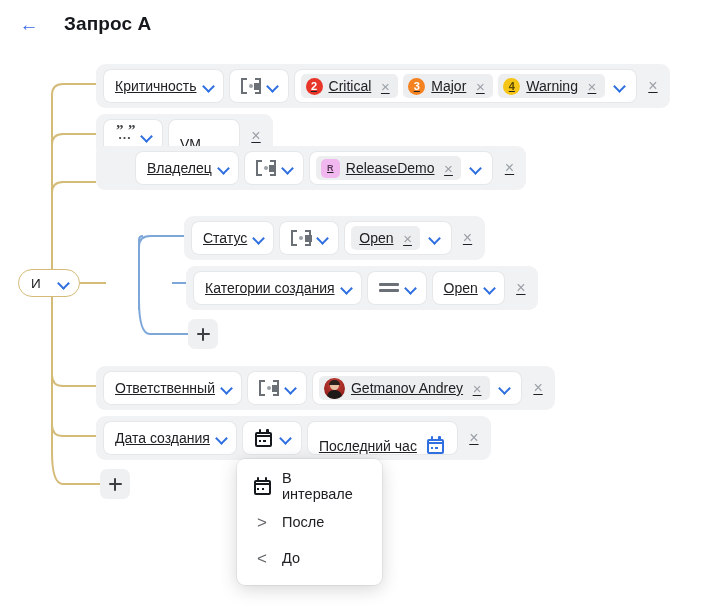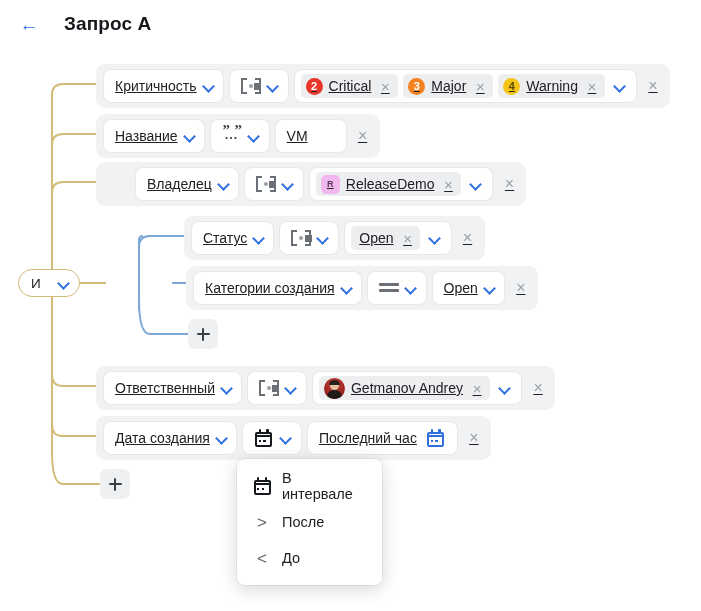--- a/index.html
+++ b/index.html
@@ -51,21 +51,21 @@
     background:#f1f2f4;border-radius:9px;padding:6px 8px;box-sizing:border-box;text-decoration:underline;
   }
   .ctl{
     background:#fff;border-radius:7px;height:32px;
     display:flex;align-items:center;gap:6px;padding:0 9px;box-sizing:border-box;
     font-size:14px;color:#202124;white-space:nowrap;cursor:pointer;
     box-shadow:0 0 0 1px rgba(0,0,0,.045);
   }
   .ctl.field{padding:0 8px 0 11px;}
   .ctl.values{padding:0 6px 0 6px;gap:5px;}
-  .ctl.text-input{padding:0 11px;min-width:70px;}
+  .ctl.text-input{padding:0 11px;min-width:70px;align-items:flex-end;}
   .ctl.plain{padding:0 9px 0 11px;}
 
   .opicon{display:inline-flex;align-items:center;justify-content:center;width:20px;height:18px;}
 
   
   .icon-set{position:relative;width:24px;height:16px;}
   .icon-set .br{position:absolute;top:0;width:6px;height:16px;box-sizing:border-box;border:2.4px solid #6b6f76;}
   .icon-set .br.l{left:0;border-right:none;}
   .icon-set .br.r{right:0;border-left:none;}
   .icon-set .dot{position:absolute;left:8px;top:6px;width:4px;height:4px;border-radius:50%;background:#9aa0a6;}
@@ -234,41 +234,37 @@
         <span class="badge" style="background:#f5c518;color:#5c4a00">4</span>
         <span>Warning</span>
         <span class="chip-x"></span>
       </span>
       <span class="caret" style="margin:0 4px;"></span>
     </div>
     <span class="row-x"></span>
   </div>
 
   <div class="row" style="left:96px;top:114px;">
-    <div class="ctl field">
-      <span>Название</span>
-      <span class="caret"></span>
-    </div>
     <div class="ctl plain">
       <span class="opicon">
         <span class="icon-quote">
             <span class="q1">”</span>
             <span class="d1">…</span>
             <span class="q2">”</span>
           </span>
       </span>
       <span class="caret"></span>
     </div>
     <div class="ctl text-input">
       <span class="val-text">VM</span>
     </div>
     <span class="row-x"></span>
   </div>
 
-  <div class="row" style="left:96px;top:162px;padding-left:40px;">
+  <div class="row" style="left:96px;top:146px;padding-left:40px;">
     <div class="ctl field">
       <span>Владелец</span>
       <span class="caret"></span>
     </div>
     <div class="ctl plain">
       <span class="opicon">
         <span class="icon-set">
             <span class="br l"></span>
             <span class="br r"></span>
             <span class="dot"></span>

